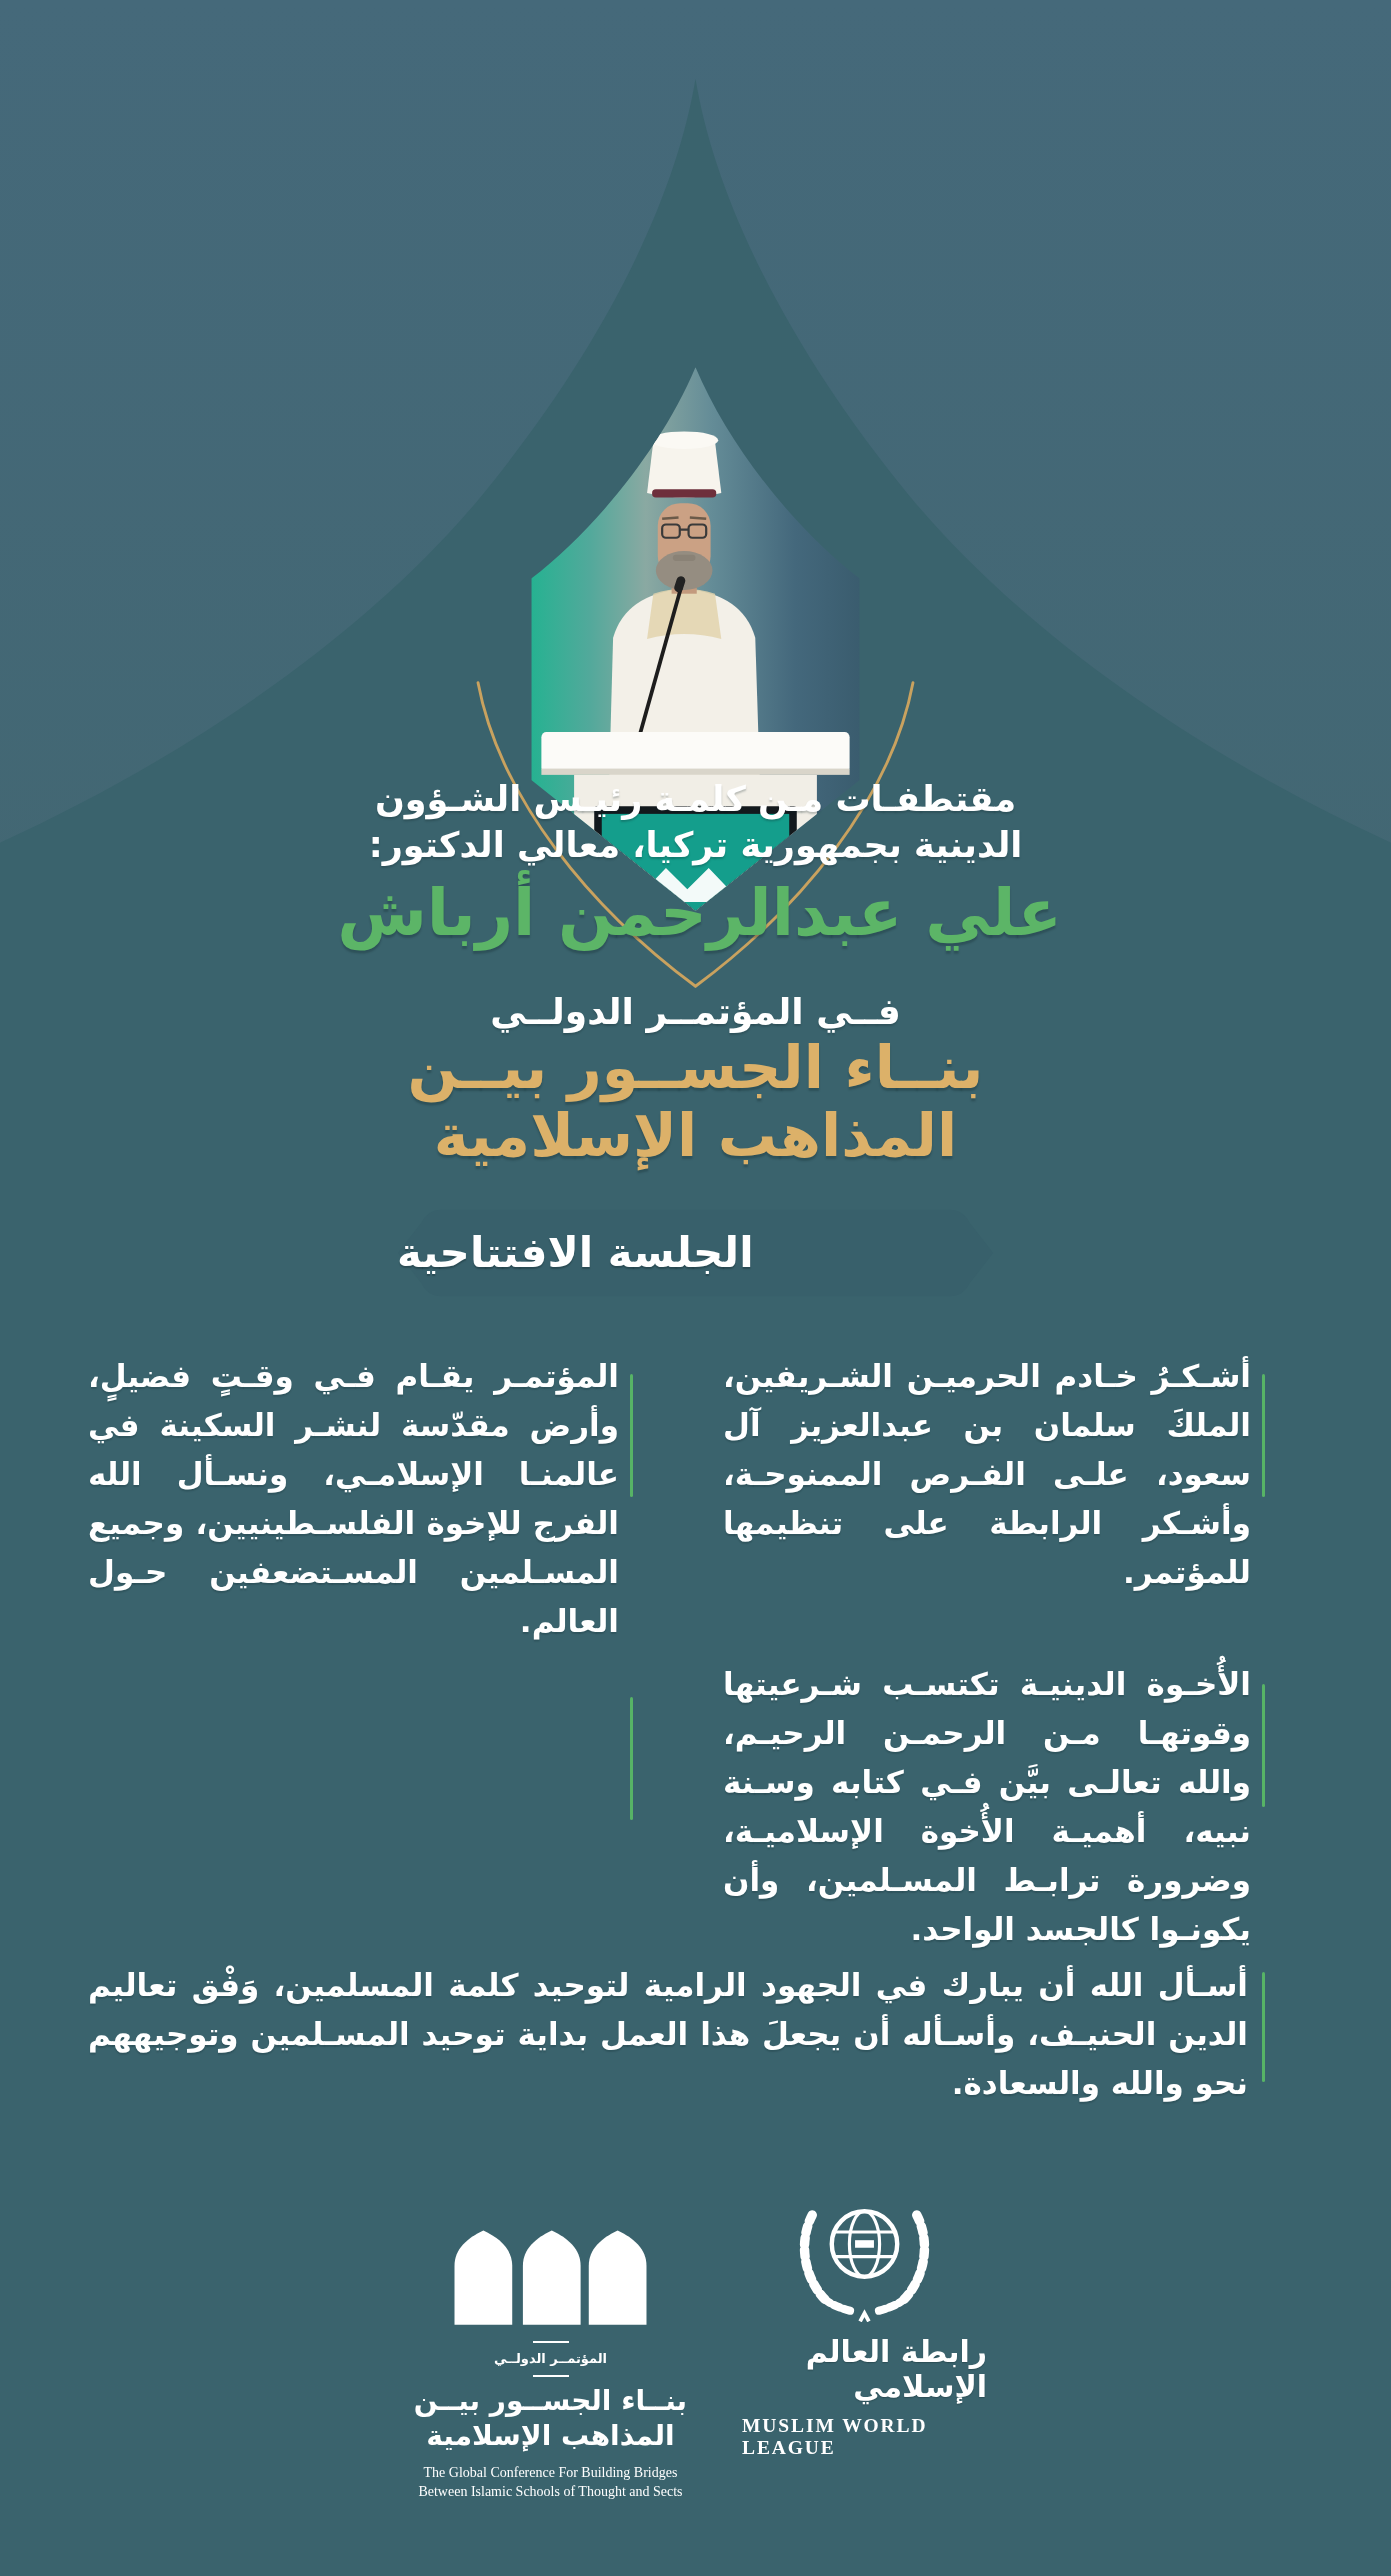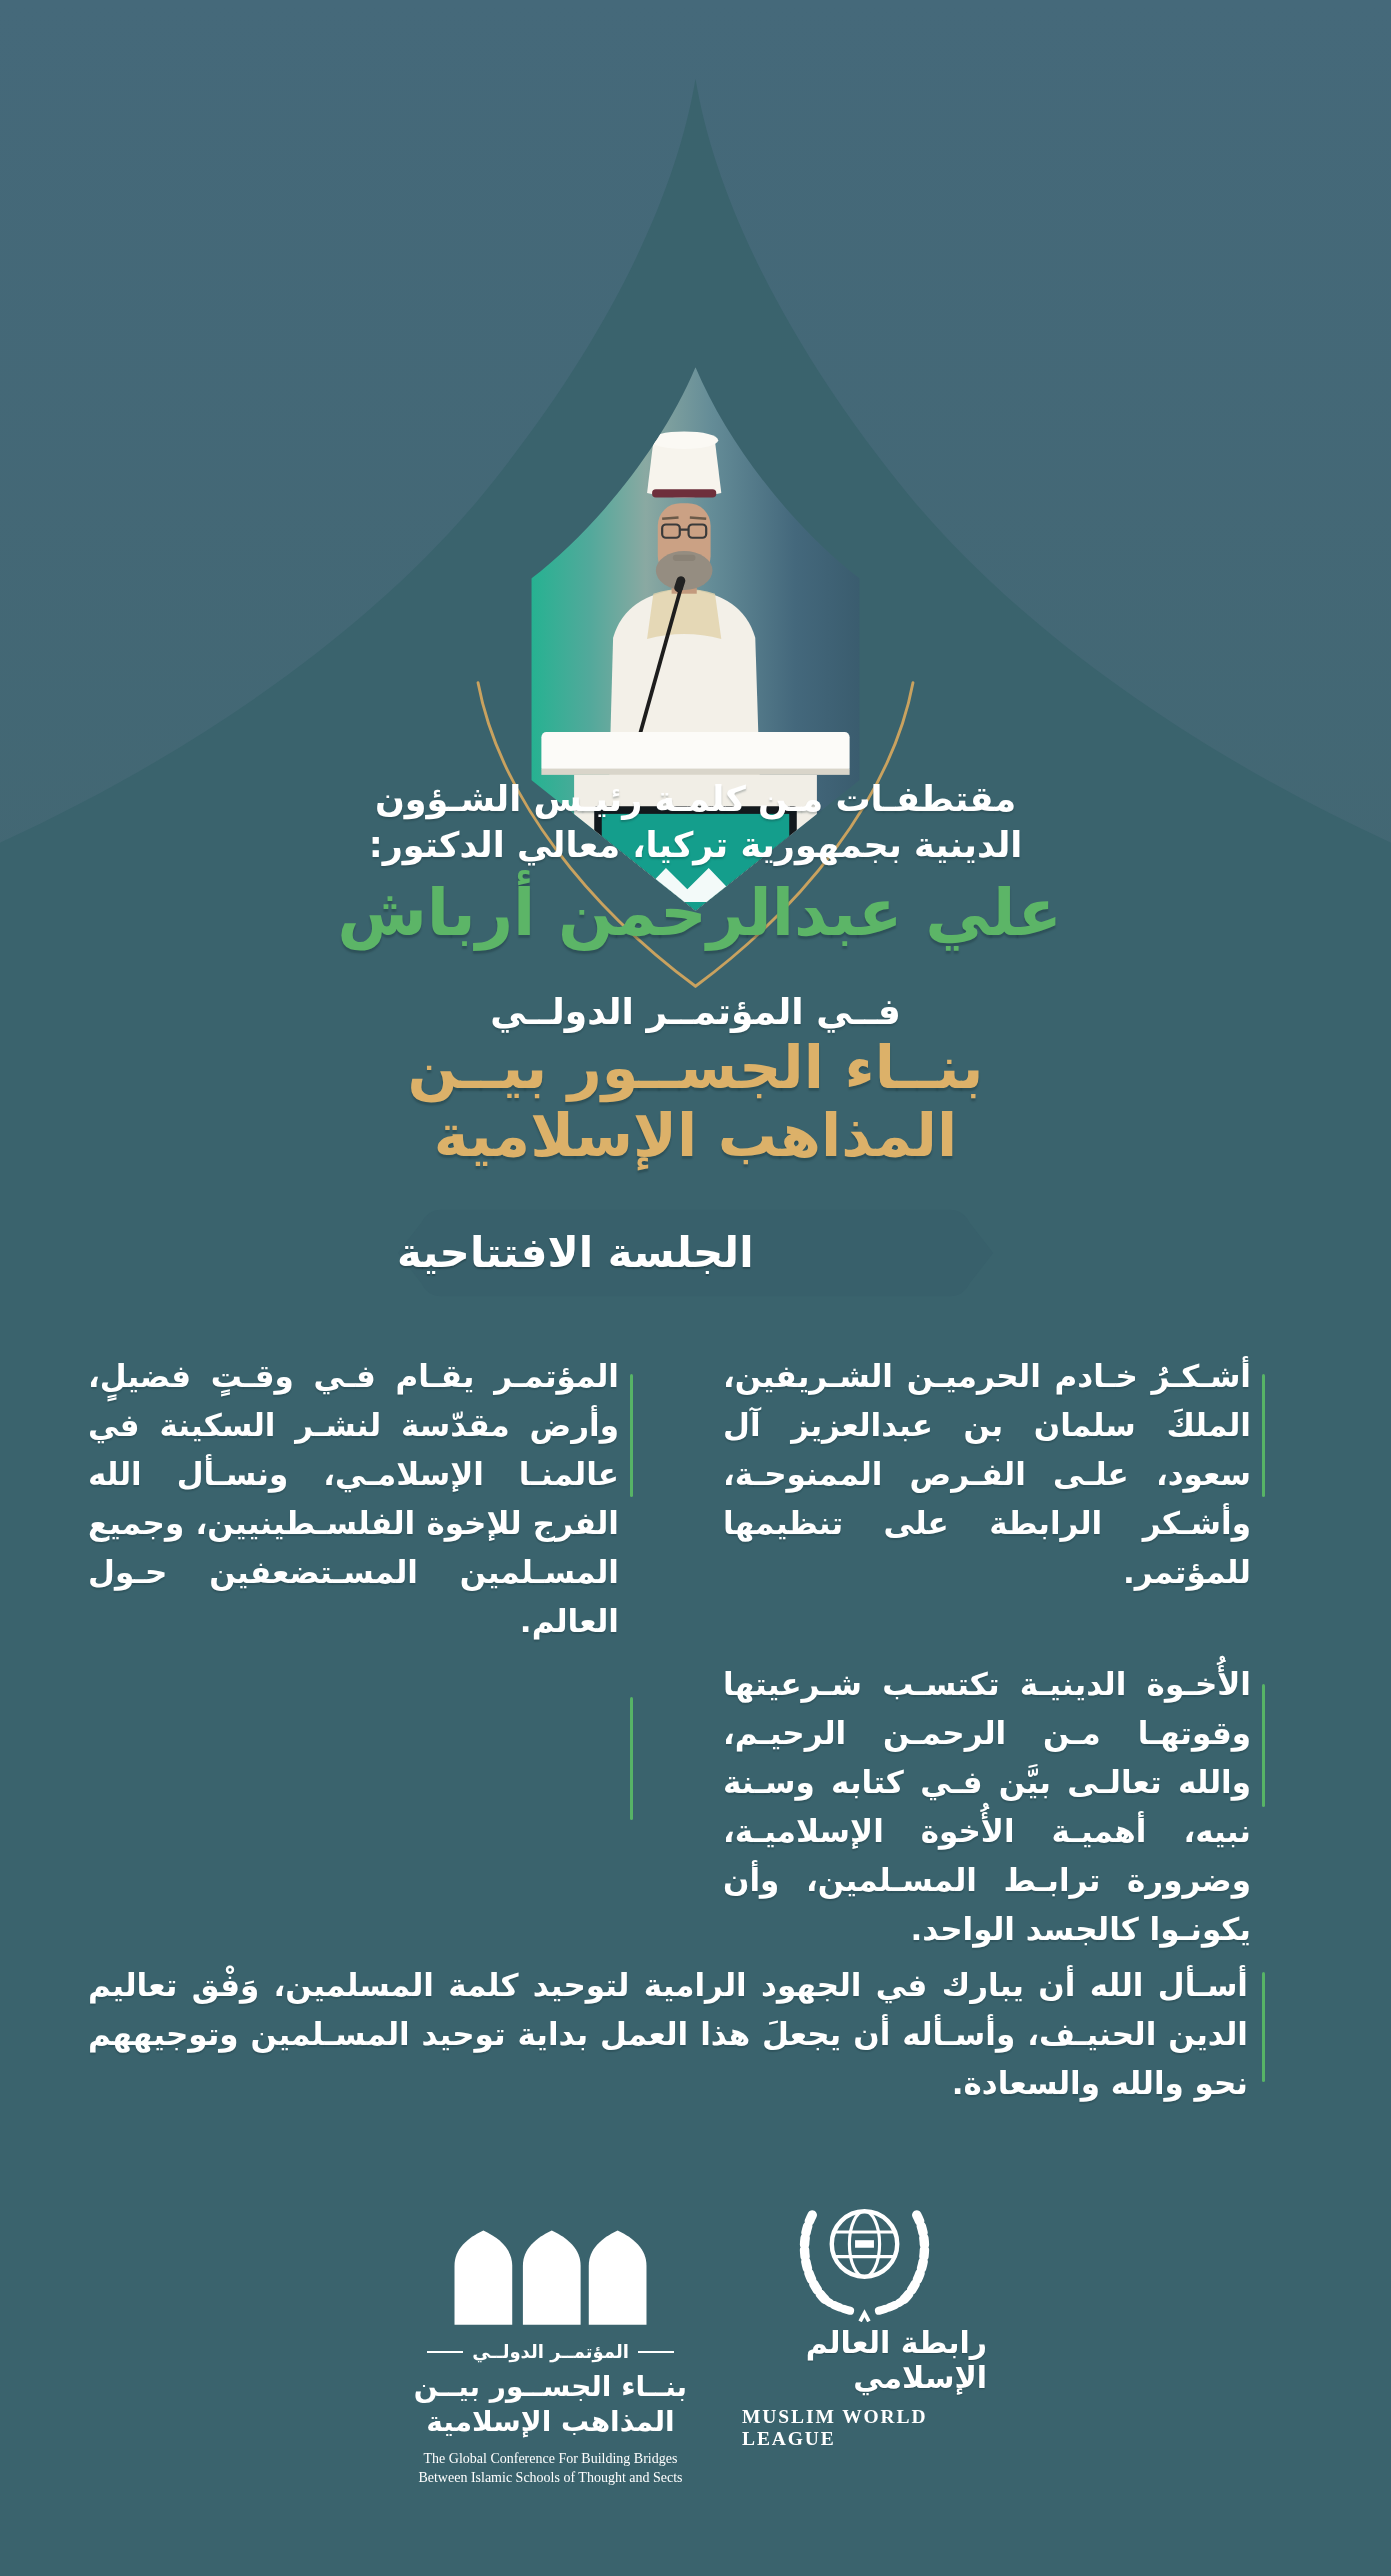--- a/index.html
+++ b/index.html
@@ -17,25 +17,25 @@
   .speaker-name{font-size:65px;color:#5cb567;text-shadow:0 2.5px 1.9px rgba(15,35,40,.28);padding-left:8px;}
   .conf-intro{font-size:36px;}
   .goldline{font-size:59px;color:#dcb169;text-shadow:0 2.5px 1.9px rgba(15,35,40,.28);}
   .banner-wrap{left:397px;top:1206px;width:597px;height:94px;}
   .banner-text{position:absolute;left:0;top:0;width:100%;height:94px;line-height:94px;text-align:left;
     color:#fff;font-weight:bold;font-size:42px;text-shadow:0 1.9px 1.3px rgba(10,25,30,.3);}
   .quote{color:#ffffff;font-weight:bold;font-size:31px;line-height:49px;text-align:justify;
     -moz-text-align-last:right;text-align-last:right;text-shadow:0 1.9px 1.3px rgba(15,35,40,.22);}
   .qbar{width:3.1px;background:#57b366;border-radius:1.9px;}
   .footer-col{display:flex;flex-direction:column;align-items:center;color:#fff;}
-  .conf-logo-small{font-size:18px;font-weight:bold;color:#fff;display:flex;align-items:center;gap:8.8px;margin-top:16.4px;}
+  .conf-logo-small{font-size:13px;font-weight:bold;color:#fff;display:flex;align-items:center;gap:8.8px;margin-top:16.4px;flex-direction:column;}
   .conf-logo-small .rule{height:1.3px;width:36px;background:#fff;}
   .conf-logo-big{font-size:28px;font-weight:bold;color:#fff;line-height:35px;margin-top:6.3px;text-align:center;}
   .conf-logo-en{font-family:Liberation Serif, serif;font-size:14px;line-height:19px;color:#fff;margin-top:10px;text-align:center;}
-  .mwl-arabic{font-size:30px;font-weight:bold;color:#fff;margin-top:3px;text-shadow:0 1.3px 1.3px rgba(10,25,30,.3);}
+  .mwl-arabic{font-size:30px;font-weight:bold;color:#fff;margin-top:12px;text-shadow:0 1.3px 1.3px rgba(10,25,30,.3);}
   .mwl-english{font-family:"Liberation Serif",serif;font-size:19.5px;font-weight:bold;letter-spacing:1.9px;color:#fff;margin-top:11.3px;}
 </style>
 </head>
 <body>
 
 <div id="canvas">
 
   <svg class="abs" style="left:0;top:0;" width="1391" height="2576" viewBox="0 0 2212 4096">
     <path d="M1106 125 C1072 330 948 566 766 788 C594 996 322 1192 0 1340 L0 4096 L2212 4096 L2212 1340 C1890 1192 1618 996 1446 788 C1264 566 1140 330 1106 125 Z" fill="#3a636d"></path>
   </svg>

